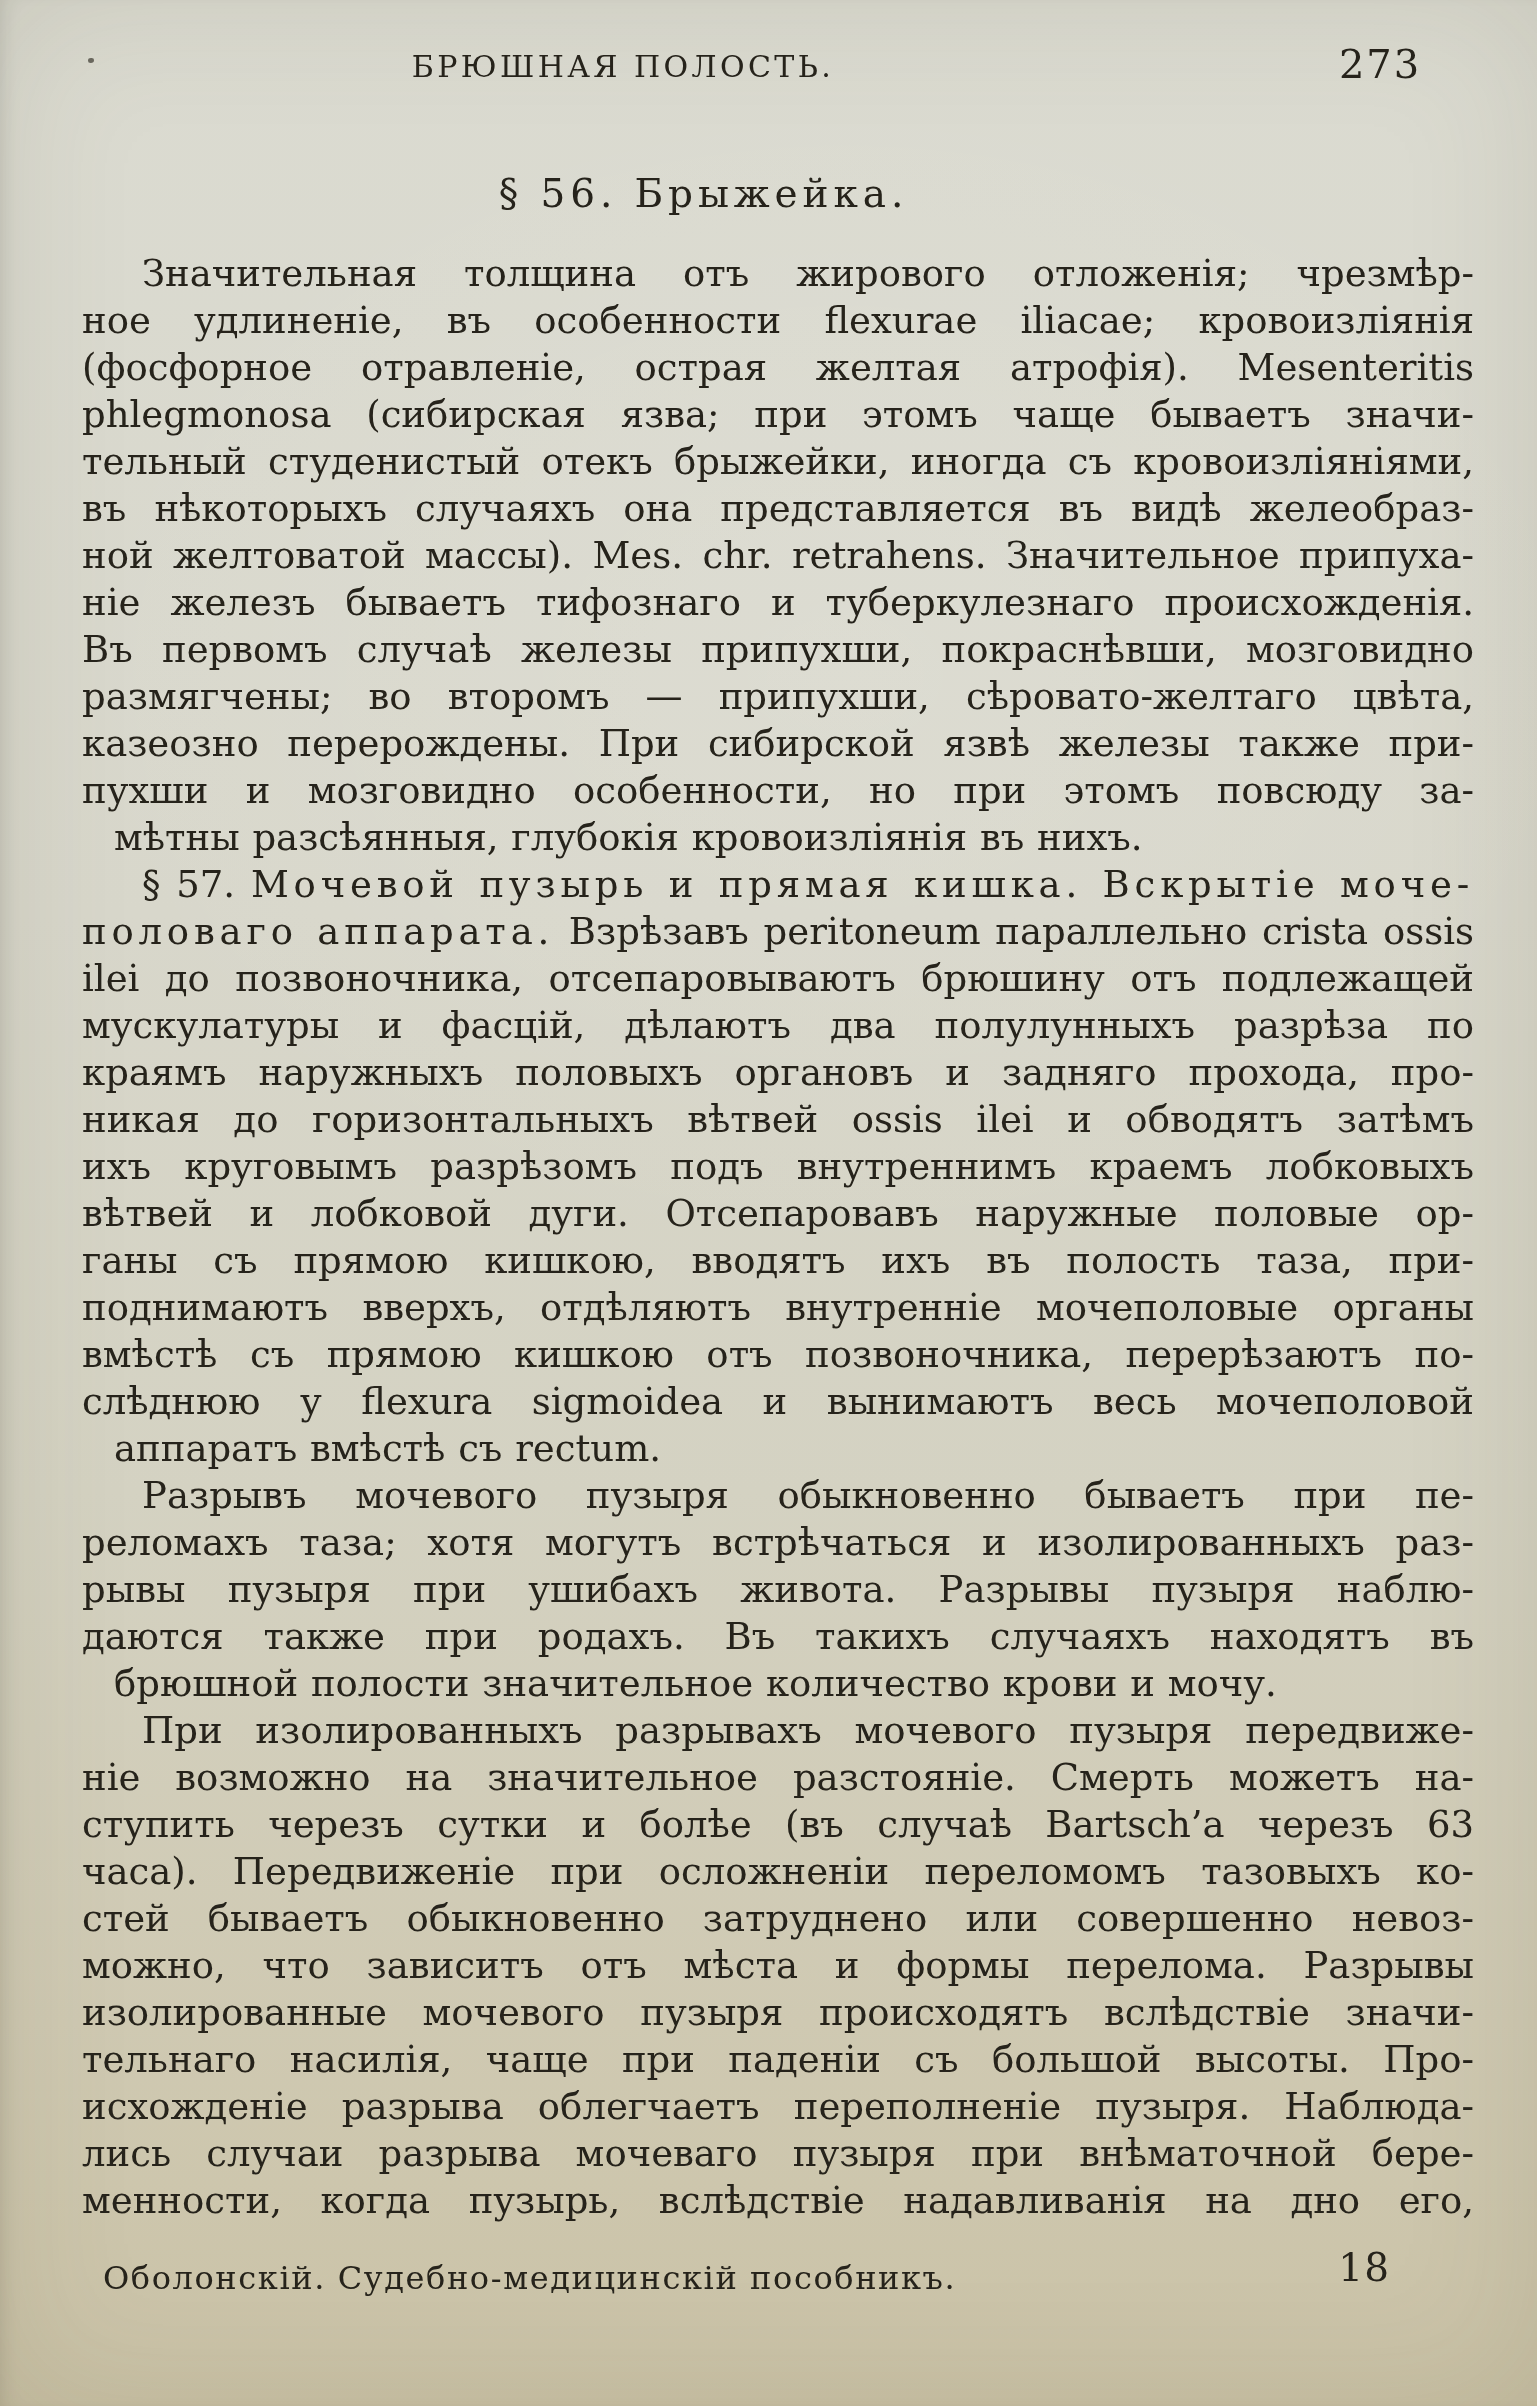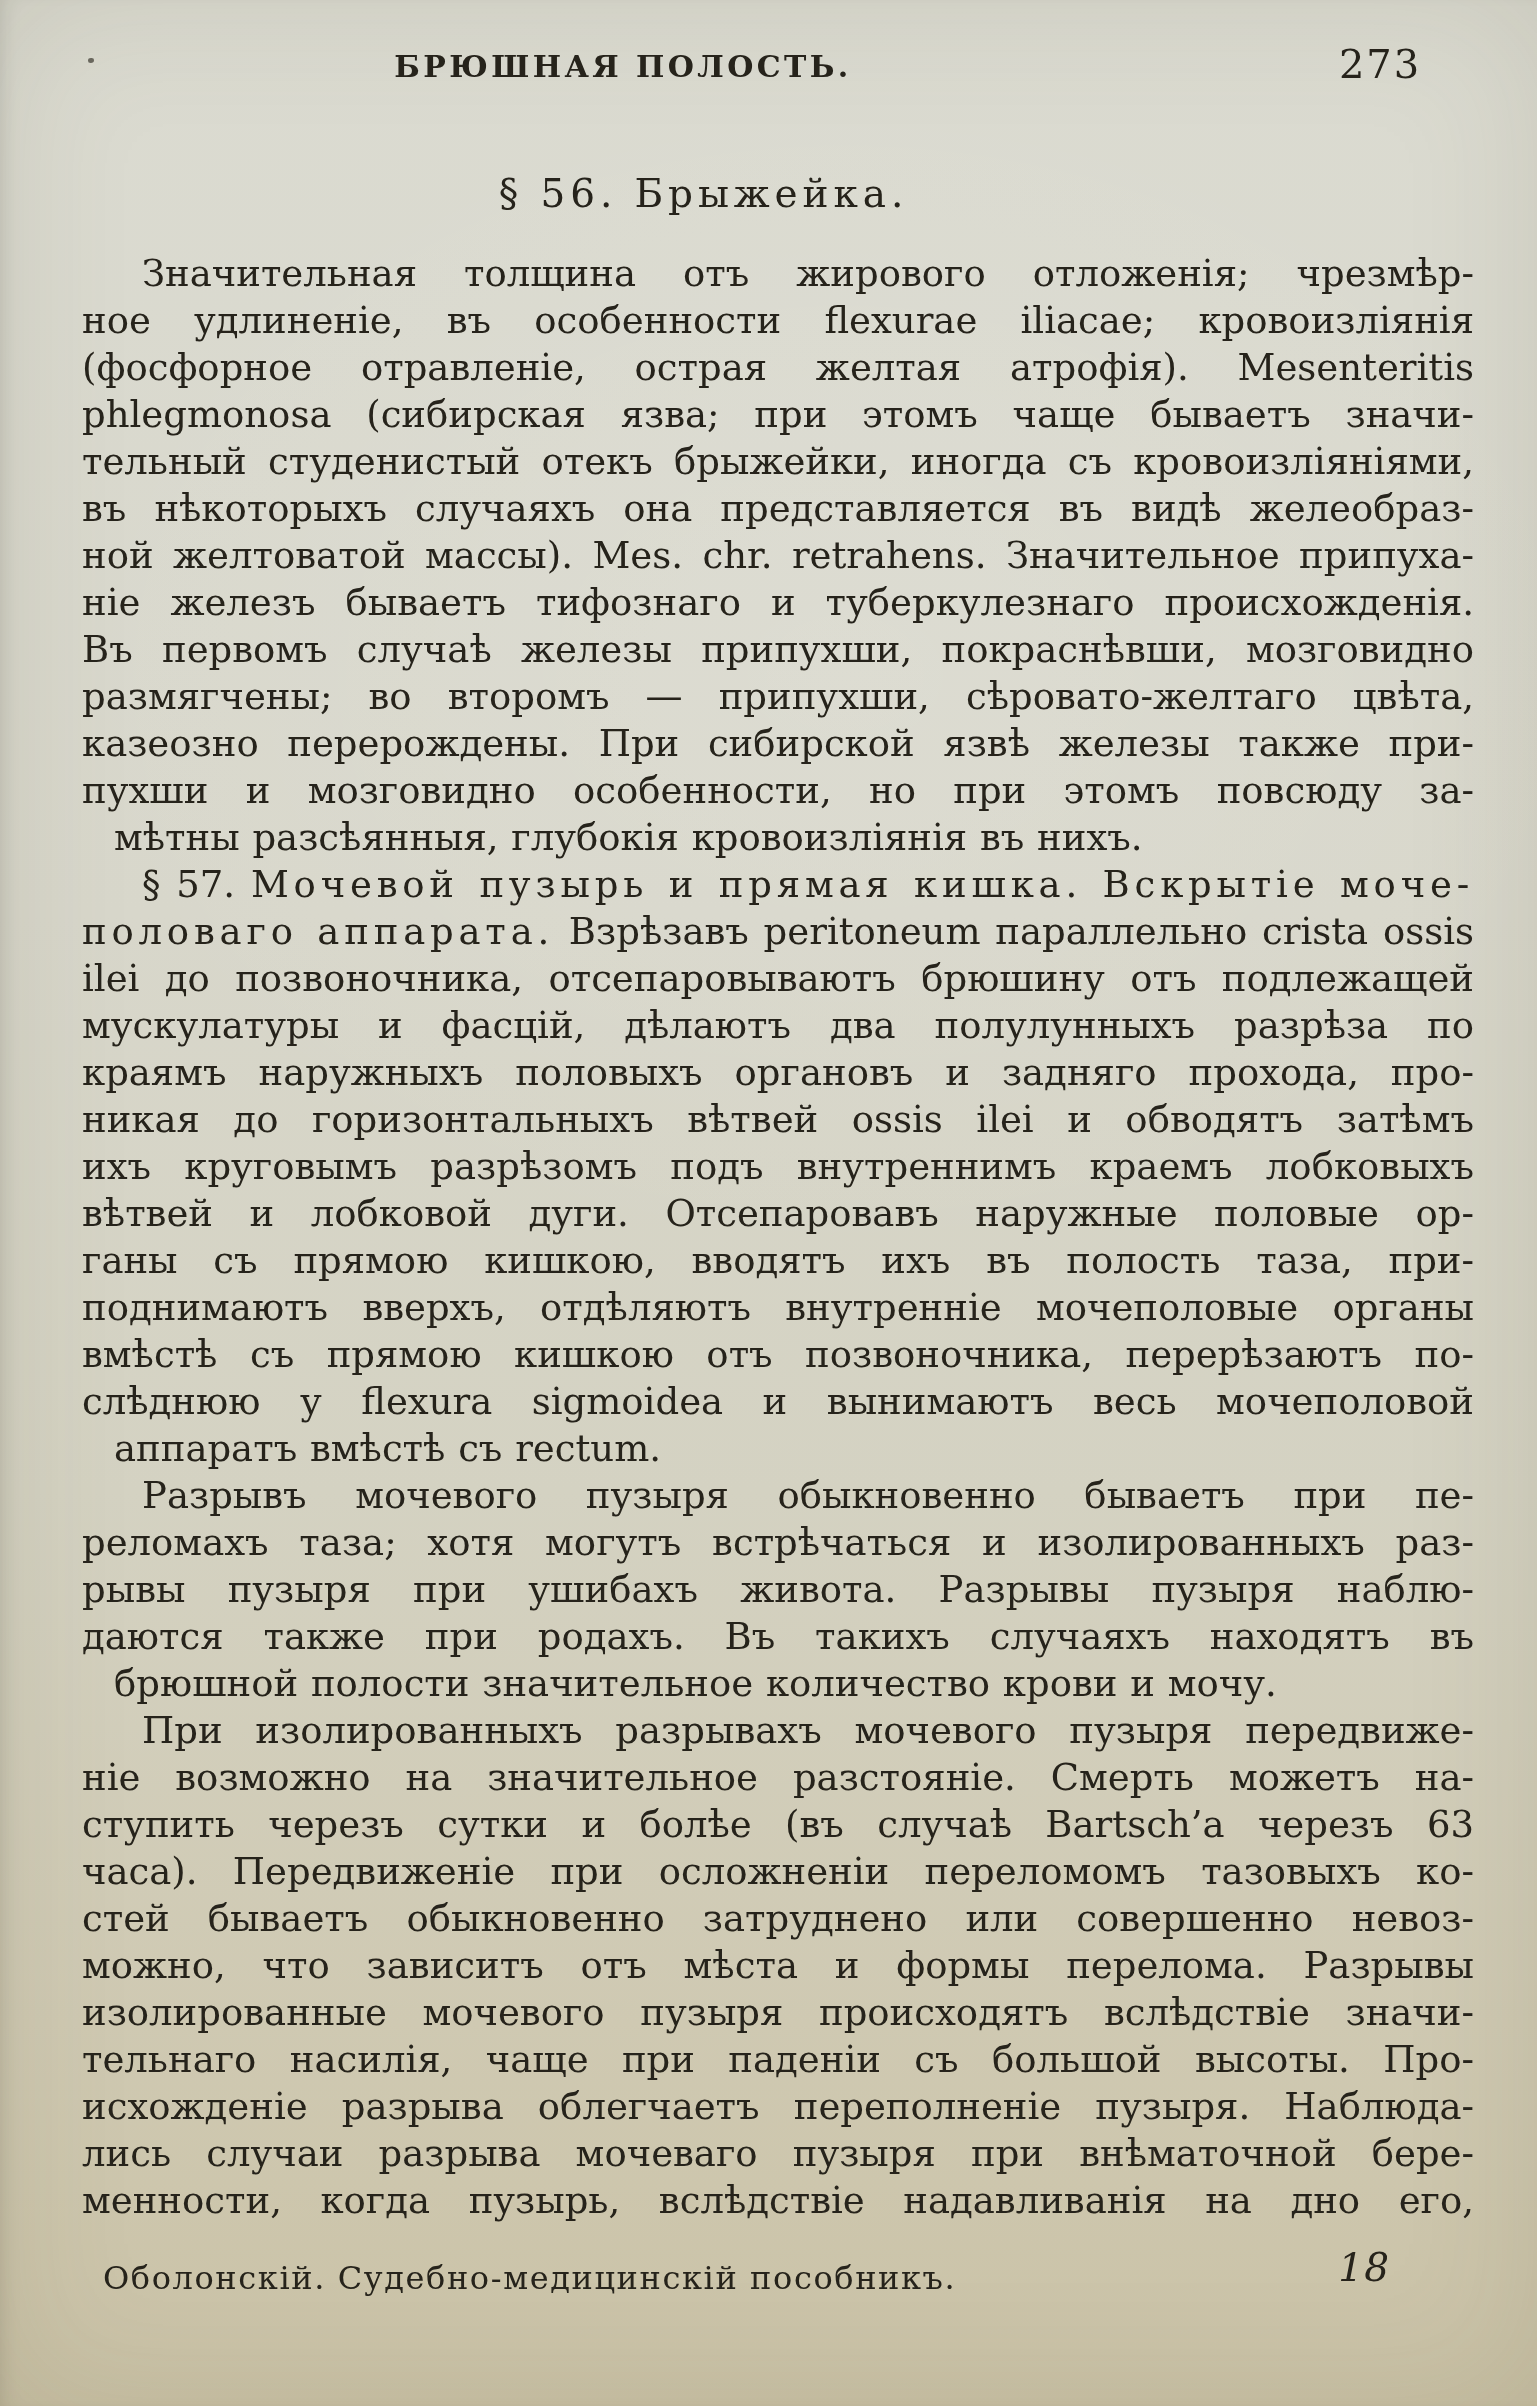--- a/index.html
+++ b/index.html
@@ -9,41 +9,41 @@
     color:#26231b;
     background:
       radial-gradient(ellipse 1164px 873px at 55% 28%, rgba(255,255,255,0.10), rgba(255,255,255,0) 70%),
       linear-gradient(180deg, #dbdbd1 0%, #d8d7cb 38%, #d4d2c2 62%, #cfc9b2 84%, #cac2a6 100%);
     box-shadow: inset 0 0 136px rgba(95,88,60,0.14), inset 13.6px 0 25px -17.5px rgba(0,0,0,0.18);
   }
   .abs { position:absolute; }
   
   .running-title {
     top:49px; left:0; width:1246px; text-align:center;
-    font-size:30px; letter-spacing:3.4px; font-weight:bold;
+    font-size:30px; letter-spacing:3.4px; font-weight:normal;
   }
   .page-number { top:41px; right:116px; font-size:40px; letter-spacing:1.9px; }
   
   .section-heading {
     top:171px; left:0; width:1407px; text-align:center;
     font-size:39px; letter-spacing:4.9px;
   }
   
   .text-block { top:250px; left:82px; width:1392px; }
   .line {
     line-height:47px; font-size:37px;
     text-align:justify; text-align-last:justify;
     white-space:normal; word-spacing:1px;
   }
   .line.first { text-indent:60px; }
   .line.last { text-align:left; text-align-last:left;margin-left:32px; }
   .sp { letter-spacing:0.13em;margin-top:36px; }
   
   .footer-signature { top:2259px; left:103px; font-size:32px; letter-spacing:1.6px; }
-  .footer-number { top:2245px; right:147px; font-size:39px; letter-spacing:1px;font-style:italic; }
+  .footer-number { top:2245px; right:147px; font-size:39px; letter-spacing:1px; }
   
   .speck { top:58px; left:88px; width:5.8px; height:4.9px; background:#56544a; border-radius:50% 40% 55% 45%; opacity:0.85; }
 </style>
 </head>
 <body>
 
 <div class="abs speck"></div>
 
 <div class="abs running-title">БРЮШНАЯ ПОЛОСТЬ.</div>
 <div class="abs page-number">273</div>

